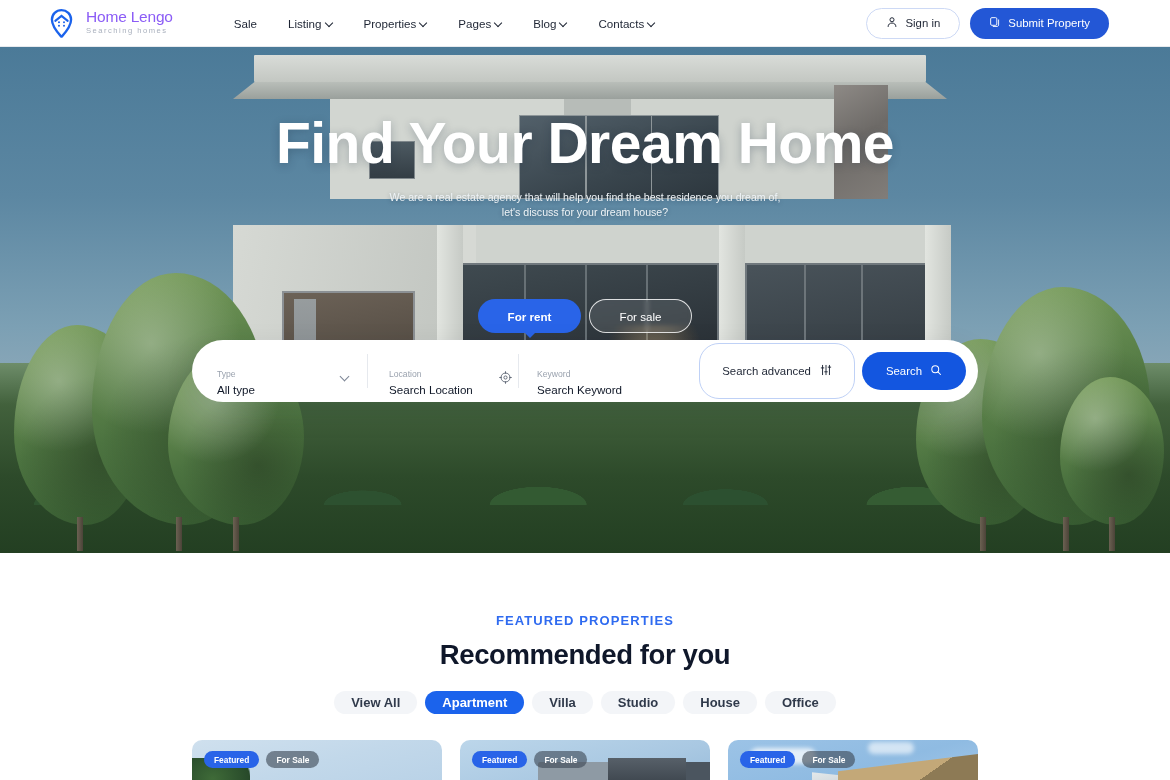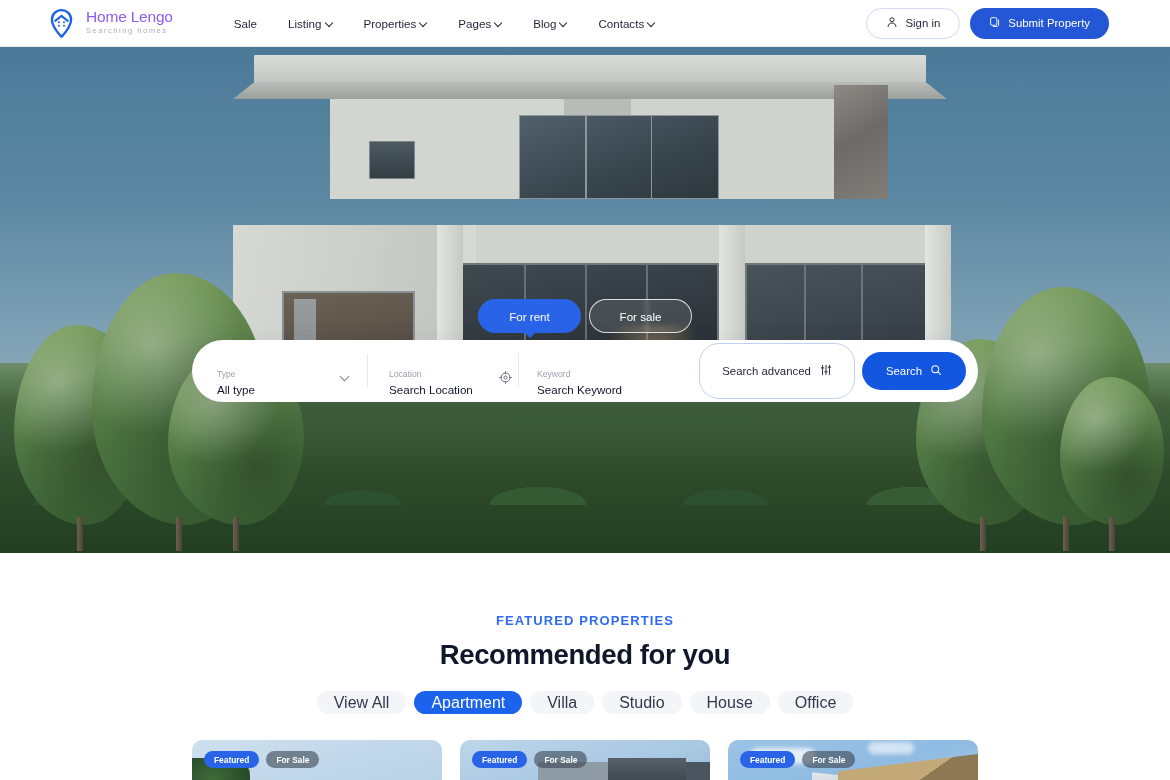--- a/index.html
+++ b/index.html
@@ -232,20 +232,21 @@
   }
   .toggle-btn {
     min-width: 103px; height: 34px;
     display: flex; align-items: center; justify-content: center;
     font-size: 11.6px; font-weight: 500; border-radius: 20px;
     cursor: pointer; white-space: nowrap;
   }
   .toggle-btn.active {
     background: #2964e8; color: #fff; border: none;
     position: relative;
+    font-weight: bold;
   }
   .toggle-btn.active::after {
     content: ""; position: absolute; left: 50%; bottom: -5px;
     transform: translateX(-50%);
     border-left: 6px solid transparent; border-right: 6px solid transparent;
     border-top: 6px solid #2964e8;
   }
   .toggle-btn.idle {
     background: rgba(255,255,255,.10); color: #fff;
     border: 1px solid rgba(255,255,255,.82);
@@ -308,21 +309,21 @@
     font-size: 27.5px; font-weight: 700; color: #0f172a; letter-spacing: -0.4px;
   }
   .pills {
     margin-top: 20px;
     display: flex; justify-content: center; gap: 8px;
   }
   .pill {
     height: 23px; padding: 0 17px;
     display: flex; align-items: center; justify-content: center;
     border-radius: 14px; background: #f3f5f8;
-    font-size: 16px; font-weight: 400; color: #303a4b; cursor: pointer; white-space: nowrap;
+    font-size: 13px; font-weight: 700; color: #303a4b; cursor: pointer; white-space: nowrap;
   }
   .pill.active { background: #1b63ec; color: #fff; }
 
   
   .cards {
     margin-top: 26px;
     display: flex; justify-content: center; gap: 18px;
   }
   .card {
     width: 250px; height: 60px;
@@ -503,20 +504,27 @@
     <div class="tree t4">
         <span class="crown"></span>
         <span class="trunk"></span>
       </div>
     <div class="tree t6">
         <span class="crown"></span>
         <span class="trunk"></span>
       </div>
   </div>
 
+  <div class="hero-inner">
+    <h1 class="hero-title">Find Your Dream Home</h1>
+    <p class="hero-sub">
+      <span>We are a real estate agency that will help you find the best residence you dream of,</span><br>
+      <span>let's discuss for your dream house?</span>
+    </p>
+  </div>
 
   <div class="toggle-row">
     <div class="toggle-btn active">For rent</div>
     <div class="toggle-btn idle">For sale</div>
   </div>
 
   <div class="search-panel">
 
     <div class="field field-type">
       <span class="field-label">Type</span>

